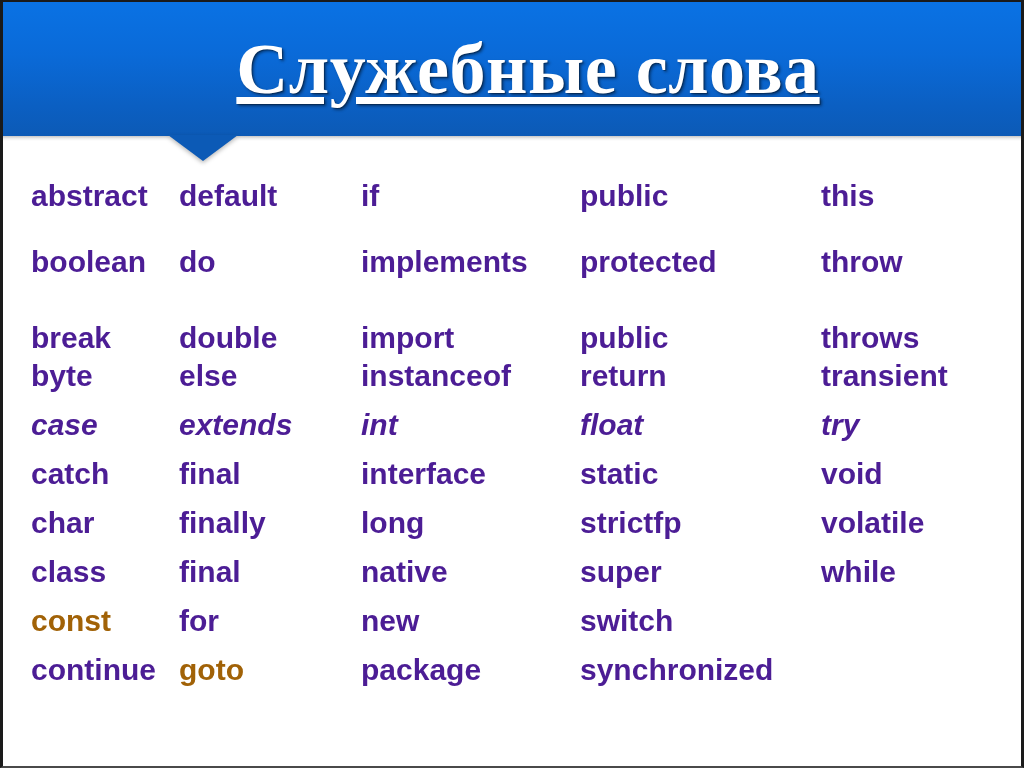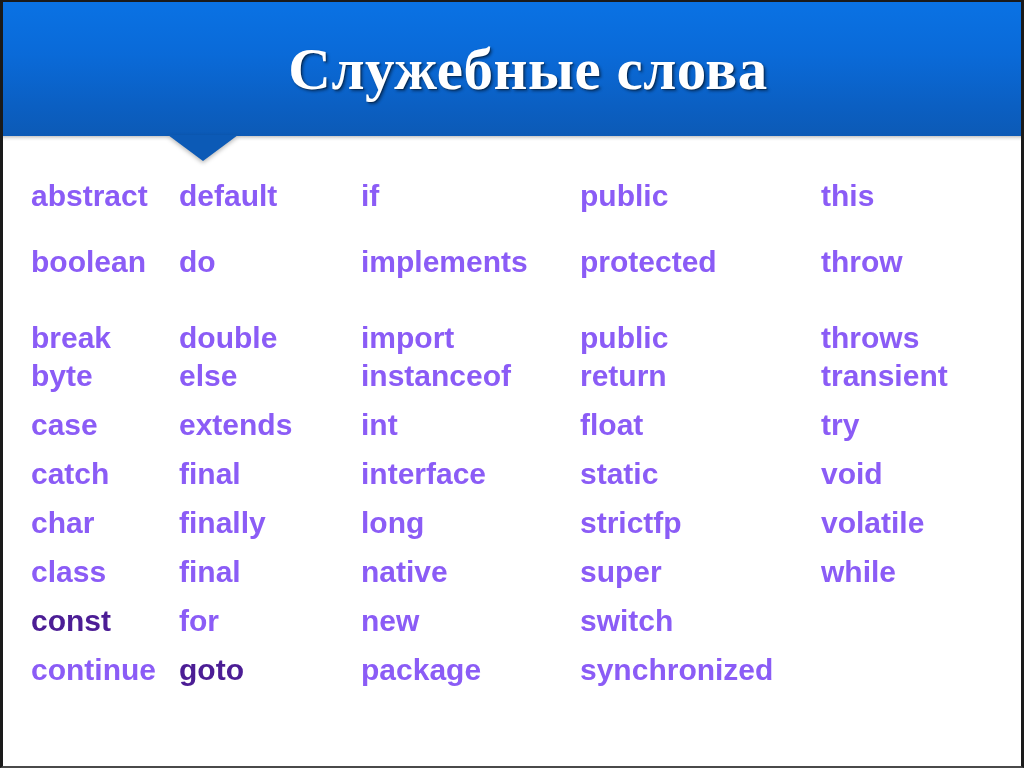--- a/index.html
+++ b/index.html
@@ -63,27 +63,28 @@
     left: 0;
     top: 0;
     width: 1018px;
     height: 134px;
     display: flex;
     align-items: center;
     justify-content: center;
     padding-left: 32px;
     font-family: "Liberation Serif", "DejaVu Serif", serif;
     font-weight: bold;
-    font-size: 59px;
+    font-size: 72px;
     line-height: 1;
     color: #ffffff;
     letter-spacing: 0.5px;
     text-shadow: 2px 2px 3px rgba(0,0,0,0.45), 1px 1px 0 rgba(0,0,0,0.25);
     white-space: nowrap;
     z-index: 4;
+    text-decoration: underline;
   }
 
   
   #keyword-grid {
     position: absolute;
     left: 0;
     top: 134px;
     width: 1018px;
     height: 630px;
   }
@@ -98,30 +99,30 @@
   .kw-col[data-col="4"] { left: 818px; }
 
   .kw-item {
     position: absolute;
     left: 0;
     white-space: nowrap;
     font-family: "Liberation Sans", sans-serif;
     font-weight: bold;
     font-size: 30px;
     line-height: 32px;
-    color: #8b5cf6;
-  }
-  .kw-item.kw-red { color: #4c1d95; }
+    color: #4c1d95;
+  }
+  .kw-item.kw-red { color: #a16207; }
 
   
   .kw-item[data-row="0"] { top: 44px; }
   .kw-item[data-row="1"] { top: 110px; }
   .kw-item[data-row="2"] { top: 186px; }
   .kw-item[data-row="3"] { top: 224px; text-align: right; }
-  .kw-item[data-row="4"] { top: 273px; }
+  .kw-item[data-row="4"] { top: 273px; font-style: italic; }
   .kw-item[data-row="5"] { top: 322px; }
   .kw-item[data-row="6"] { top: 371px; }
   .kw-item[data-row="7"] { top: 420px; }
   .kw-item[data-row="8"] { top: 469px; }
   .kw-item[data-row="9"] { top: 518px; }
 </style>
 </head>
 <body>
 
 <div id="slide">

